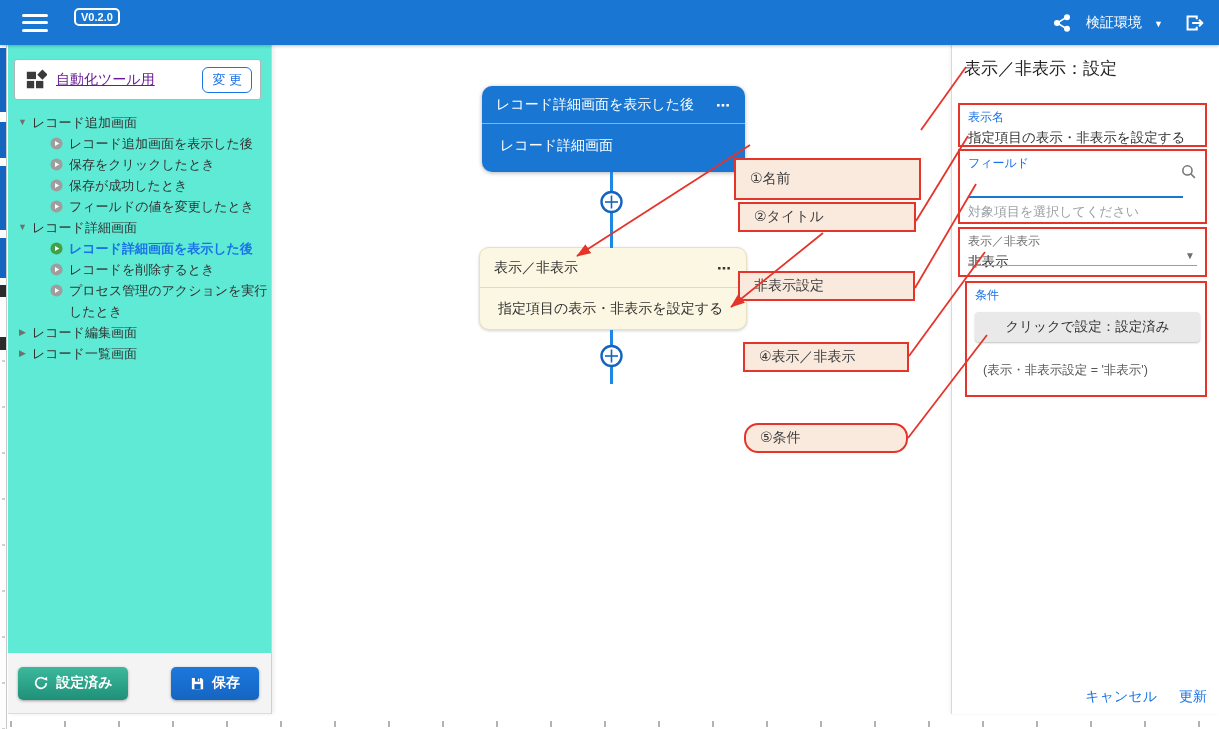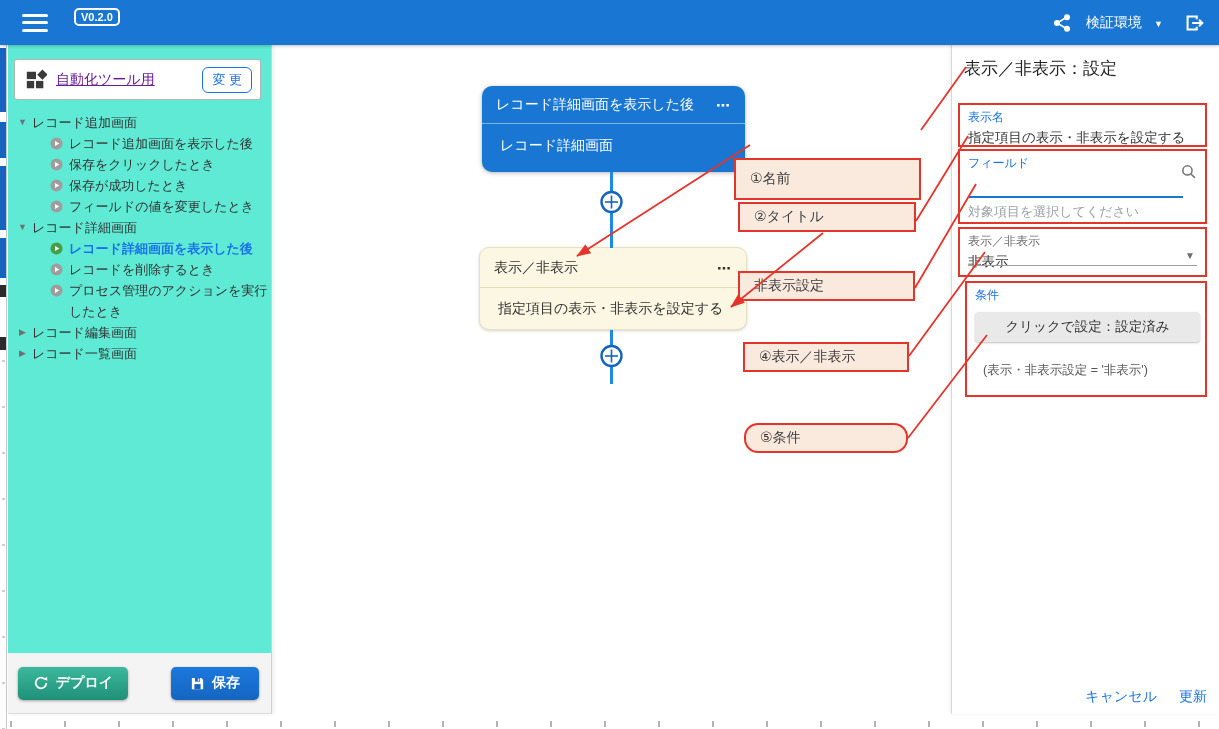--- a/index.html
+++ b/index.html
@@ -226,21 +226,21 @@
         <span class="tlabel">レコード一覧画面</span>
       </div>
     </div>
 
     <div class="sb-footer">
       <button class="btn btn-deploy">
         <svg width="16" height="16" viewBox="0 0 24 24" fill="none" stroke="#fff" stroke-width="2.6">
           <path d="M20 12a8 8 0 1 1-2.8-6.1"></path>
             <polygon points="21,2.5 21.5,8.5 15.8,6.5" fill="#fff" stroke="none"></polygon>
         </svg>
-        <span>デプロイ</span>
+        <span>設定済み</span>
       </button>
       <button class="btn btn-save">
         <svg width="15" height="15" viewBox="0 0 24 24">
           <path d="M3 3h15l3 3v15H3z" fill="#fff" rx="2"></path>
           <rect x="8" y="3" width="8" height="6" fill="#1565c0"></rect>
             <rect x="12.5" y="4.2" width="2.4" height="3.6" fill="#fff"></rect>
           <rect x="7" y="13" width="10" height="8" fill="#1565c0"></rect>
         </svg>
         <span>保存</span>
       </button>

